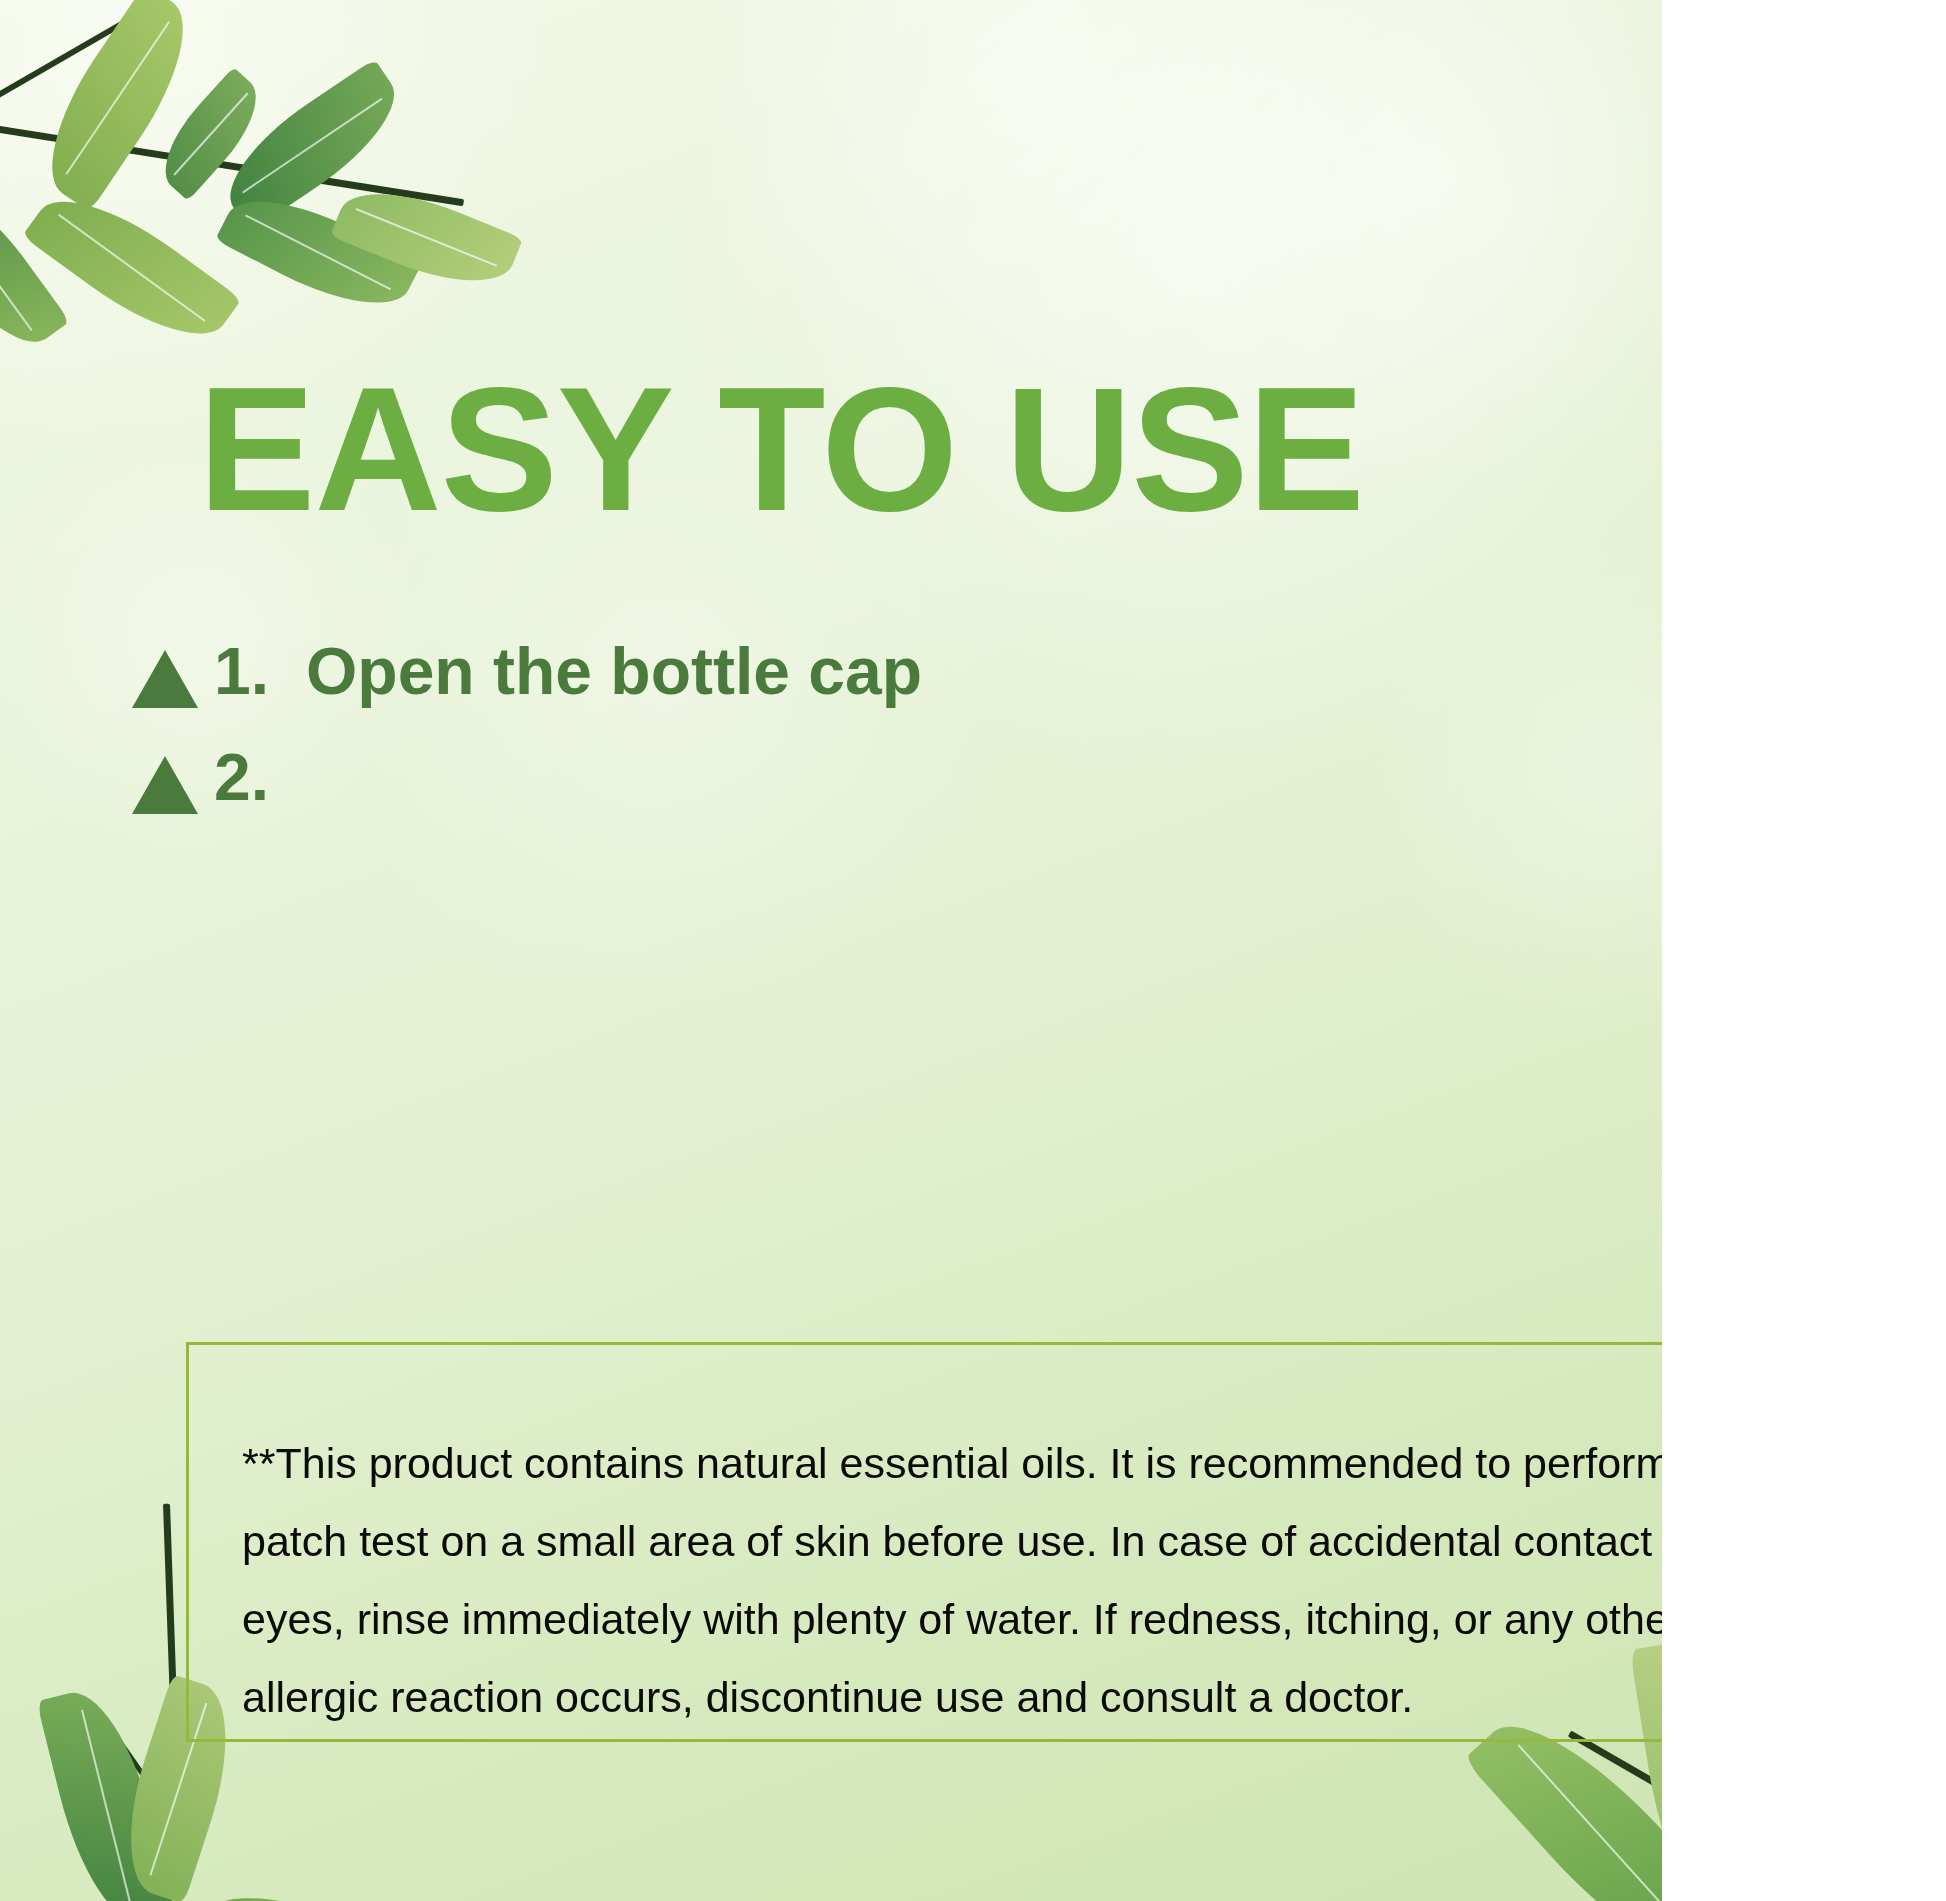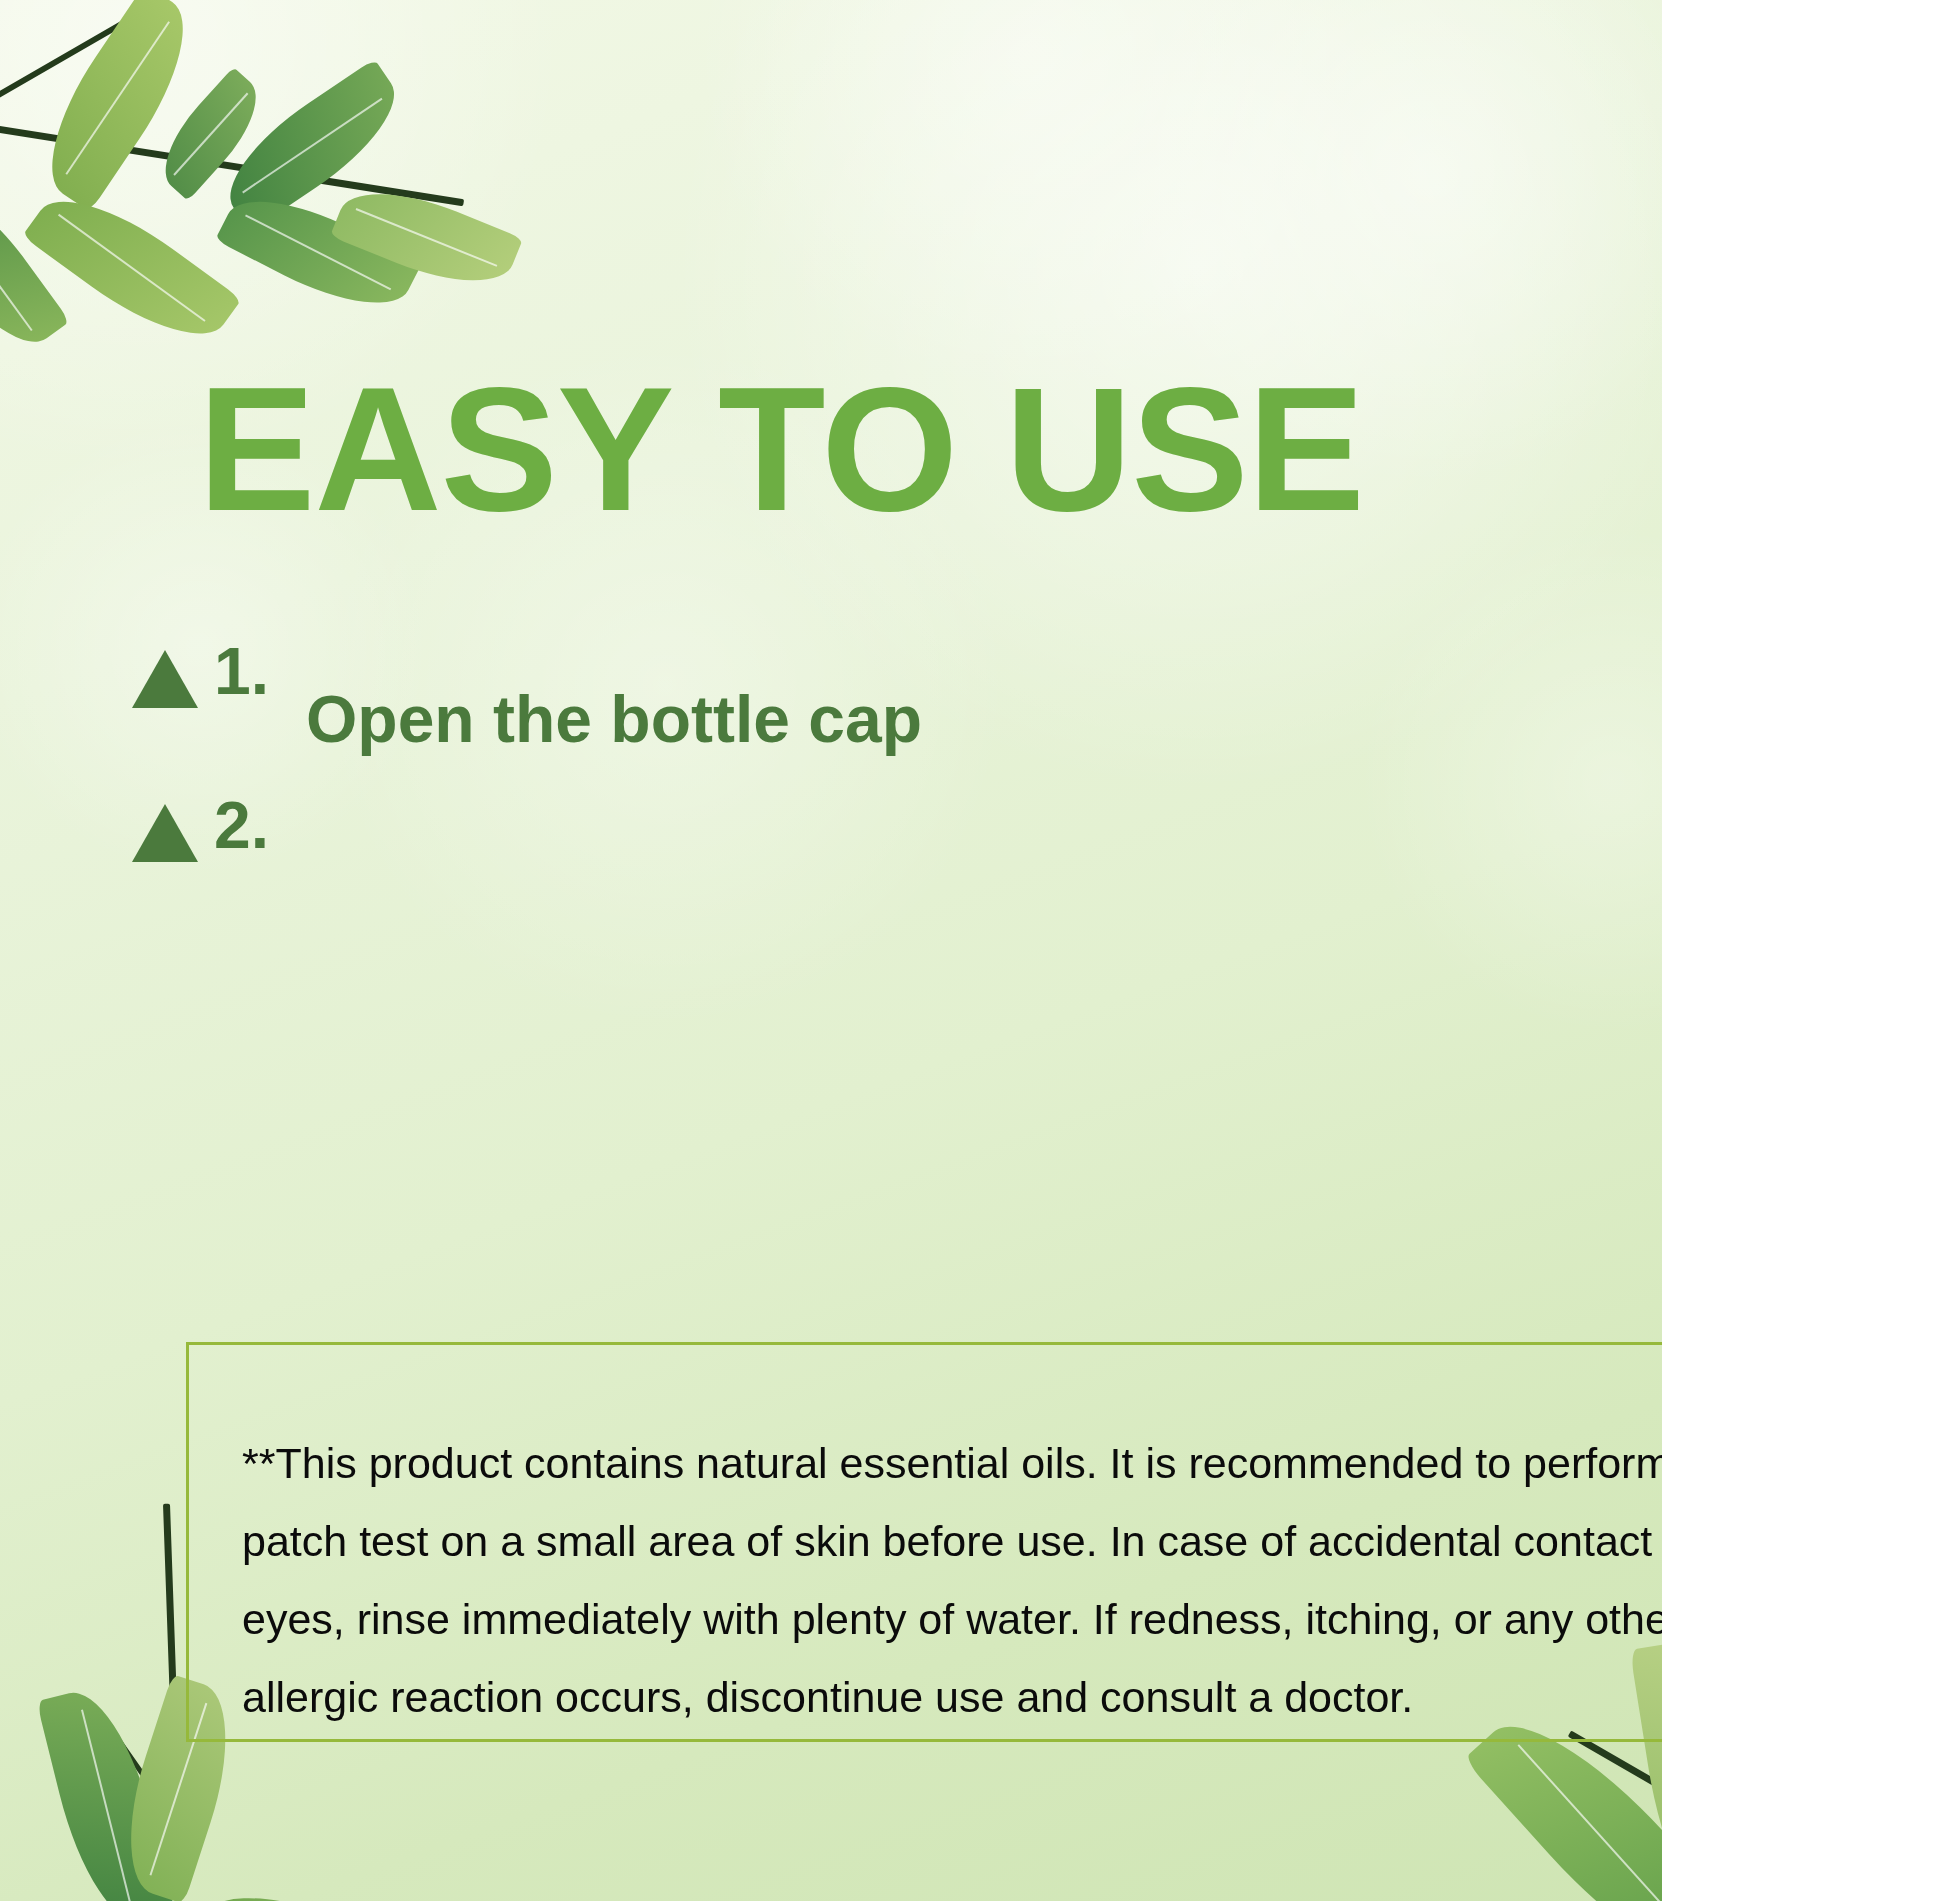--- a/index.html
+++ b/index.html
@@ -96,21 +96,20 @@
     font-weight: 700;
     color: #4B7A3D;
     width: 92px;
   }
   .step-text {
     font-size: 66px;
     line-height: 143px;
     font-weight: 700;
     color: #4B7A3D;
     max-width: 1310px;
-    margin-top: 48px;
   }
   #step1 .step-text { line-height: 86px; }
 
   
   #disclaimer-box {
     position: absolute;
     left: 186px;
     top: 1342px;
     width: 1592px;
     height: 400px;

